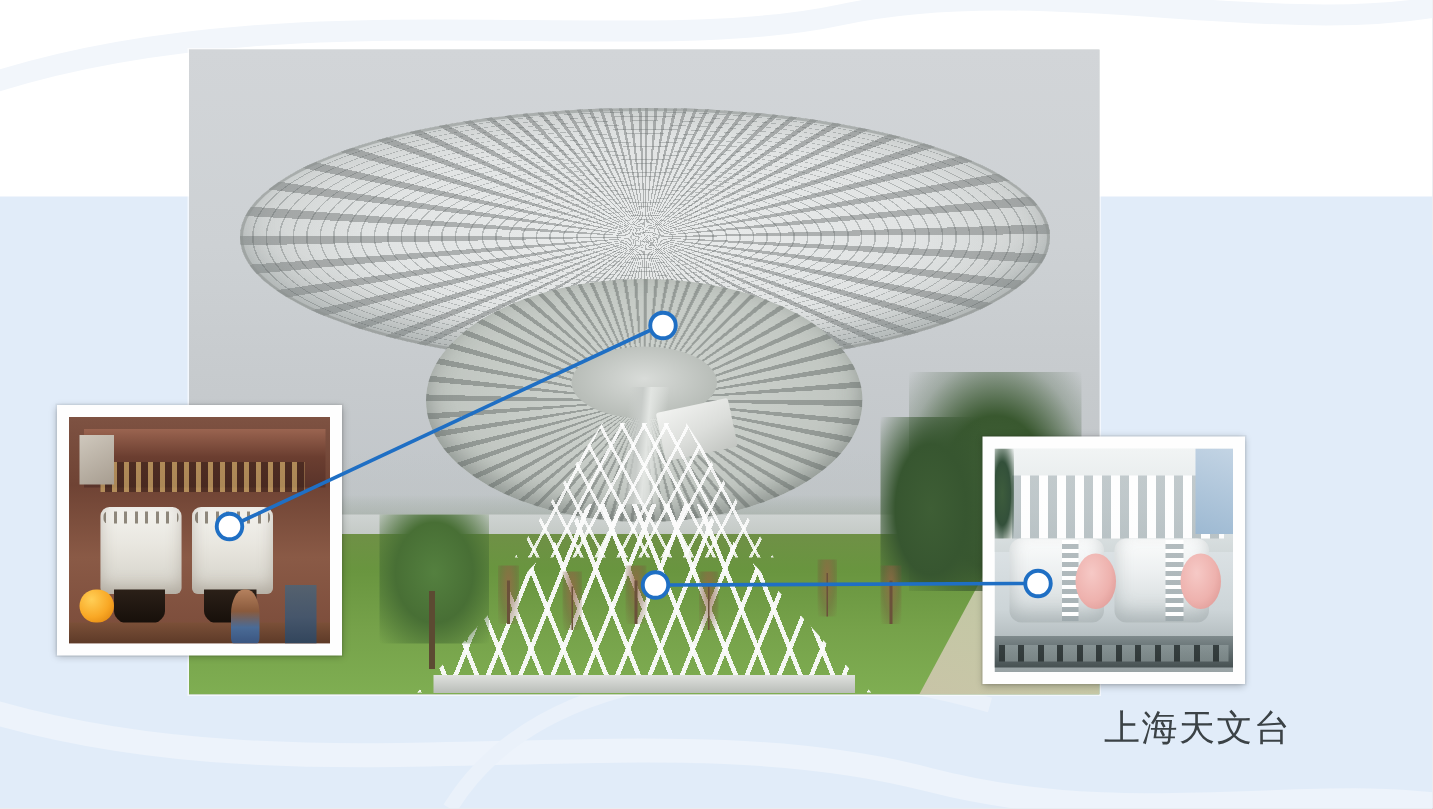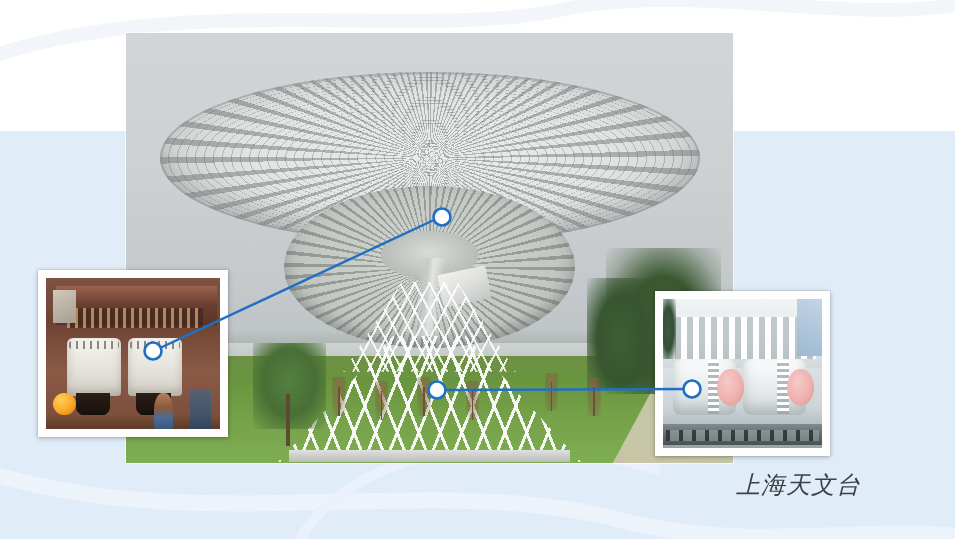--- a/index.html
+++ b/index.html
@@ -393,21 +393,20 @@
 
   
   .caption {
     position: absolute;
     left: 736px; top: 469px;
     font-family: "Liberation Serif", serif;
     font-size: 24px;
     color: #3b4246;
     letter-spacing: 1px;
     white-space: nowrap;
-    font-style: italic;
   }
 </style>
 </head>
 <body>
 
 <div class="slide">
 
   <div class="bg-top"></div>
   <div class="bg-blue"></div>
 

